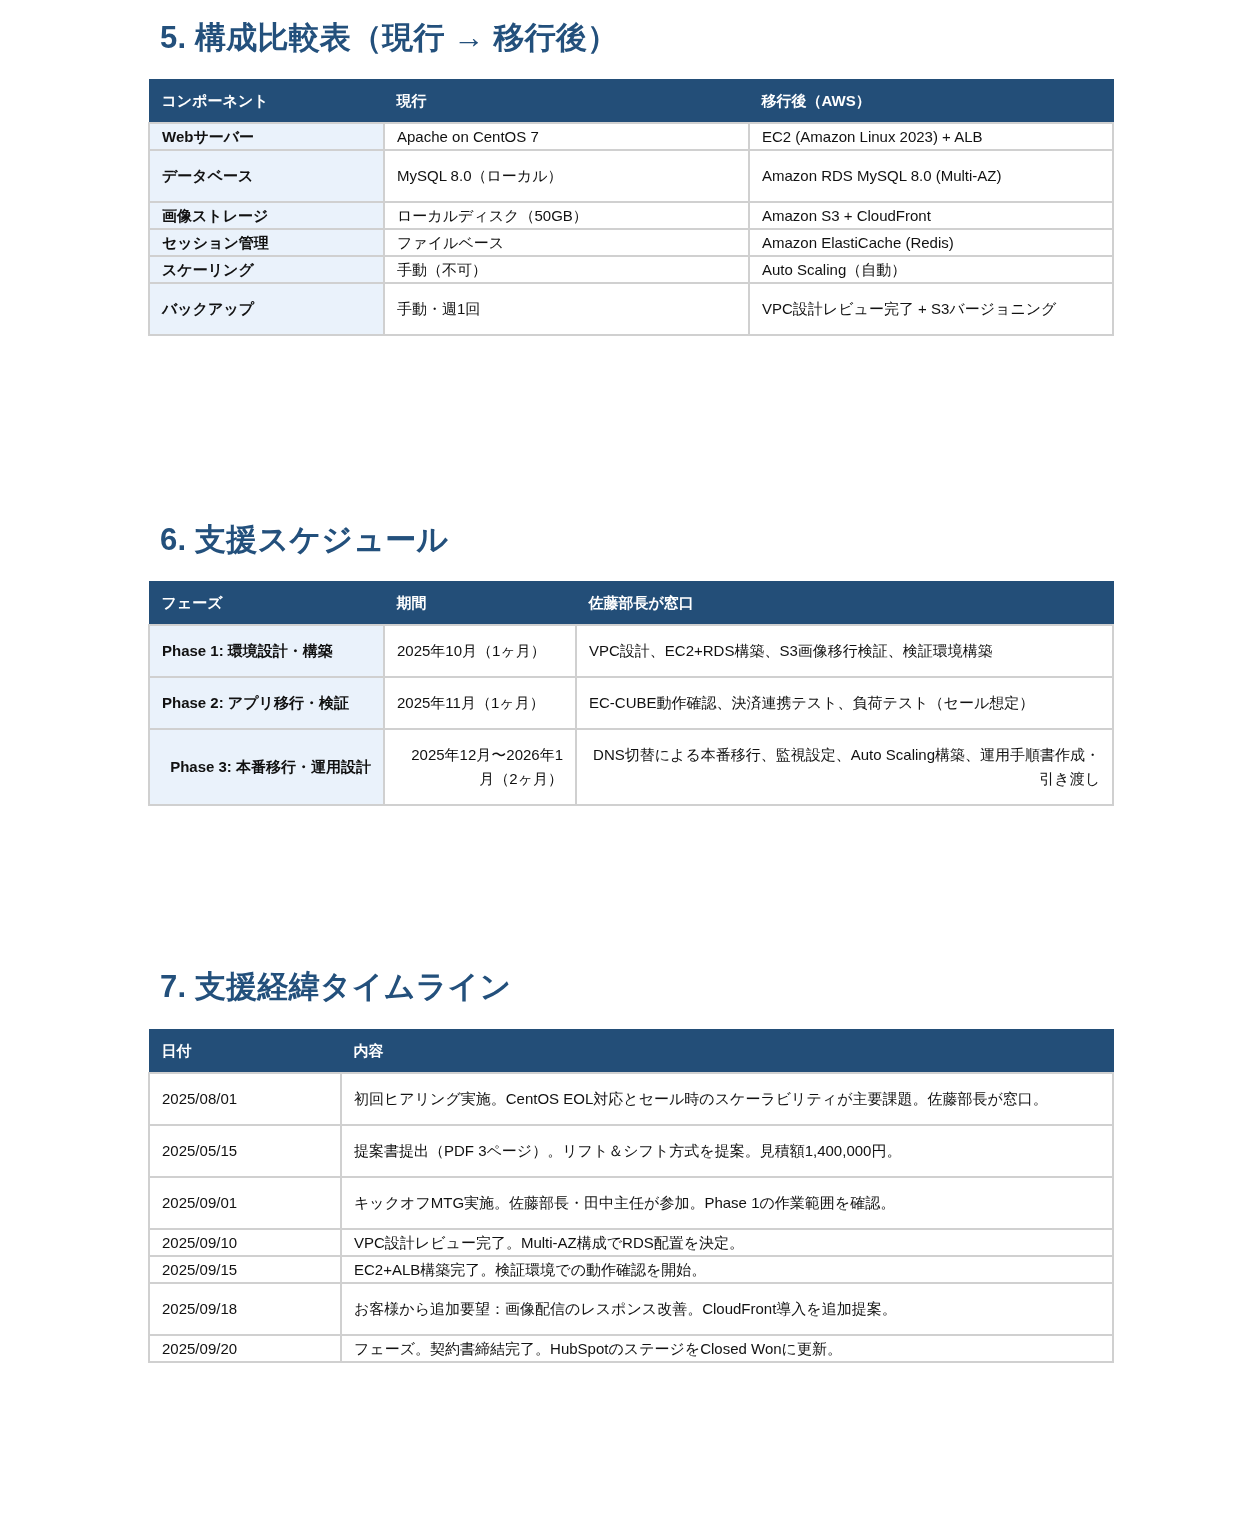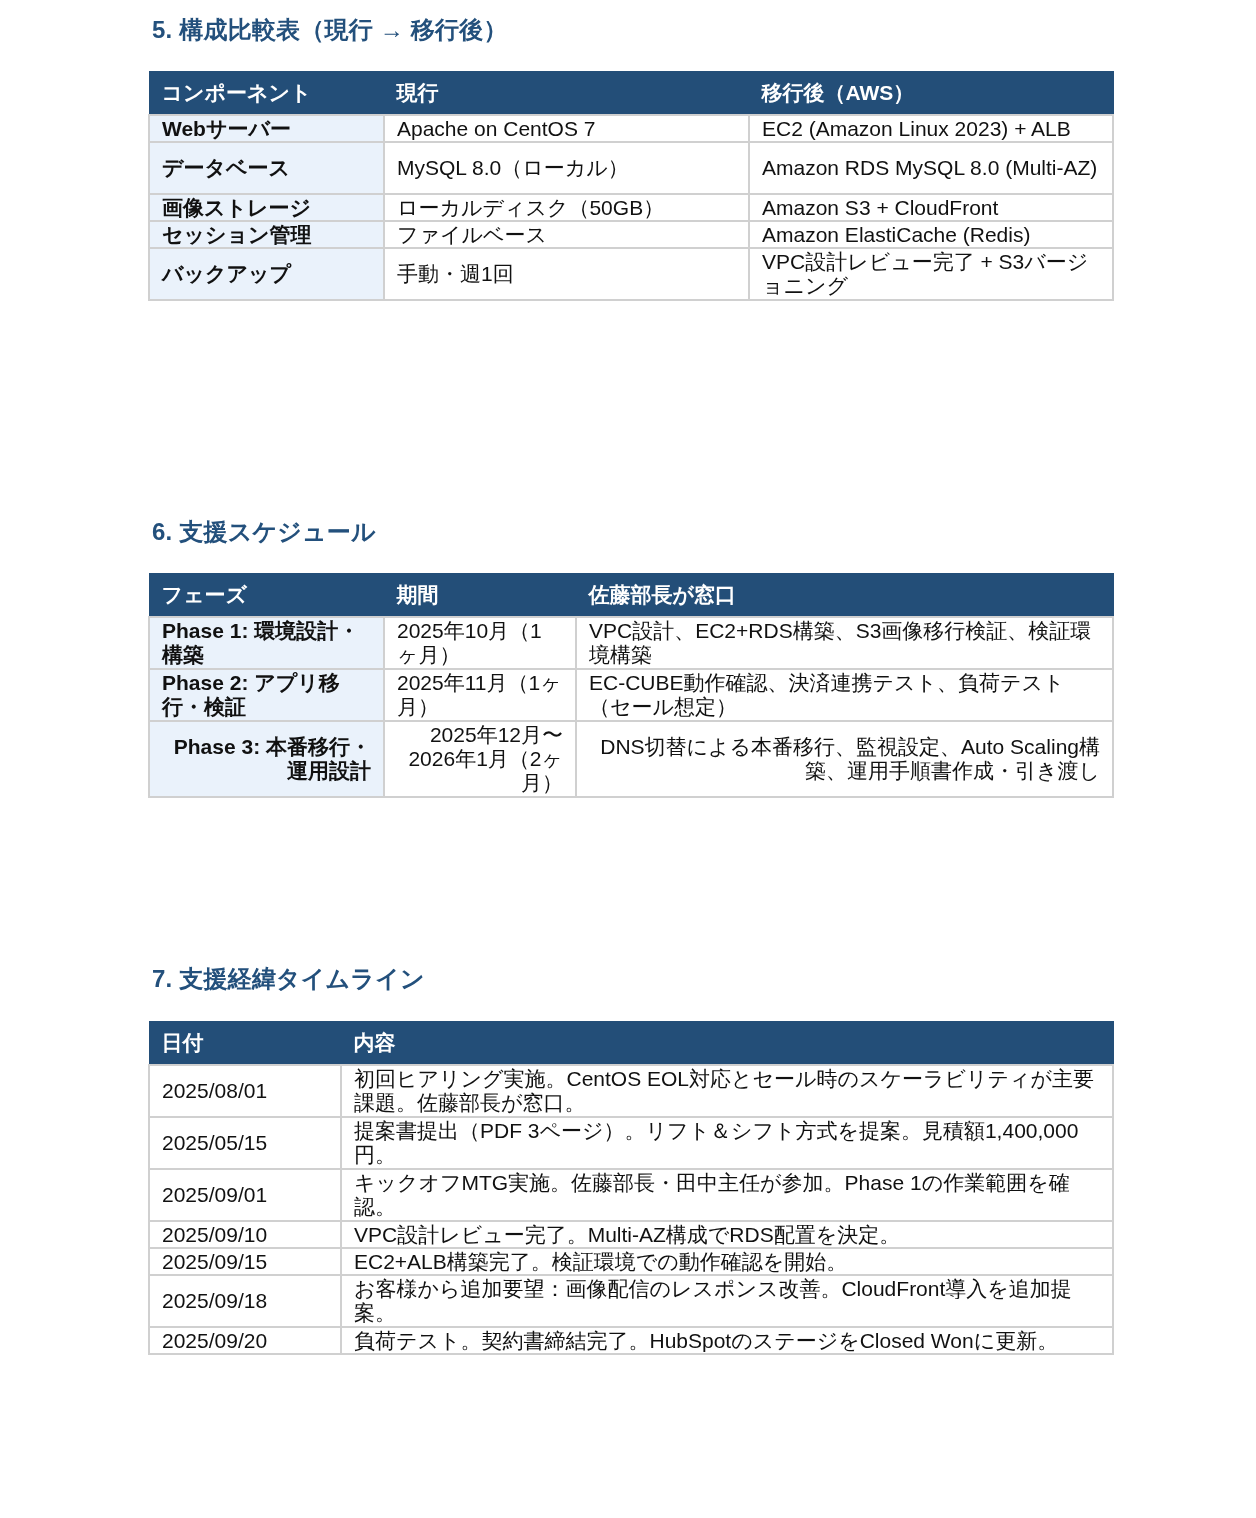--- a/index.html
+++ b/index.html
@@ -3,26 +3,26 @@
 <meta charset="utf-8">
 <style>
   html, body { margin: 0; padding: 0; background: #ffffff; }
   body {
     width: 1256px; height: 1518px; position: relative; overflow: hidden;
     font-family: "Liberation Sans", "DejaVu Sans", sans-serif;
     color: #111111;
   }
   .section { position: absolute; left: 148px; width: 964px; }
   h2 {
-    margin: 4px; font-size: 24px; font-weight: bold; color: #23507c;
+    margin: 12px; font-size: 31px; font-weight: bold; color: #23507c;
     line-height: 40px; letter-spacing: 0.2px;
   }
   table {
     border-collapse: collapse; width: 964px; table-layout: fixed;
-    font-size: 21px; line-height: 24px;
+    font-size: 15px; line-height: 24px;
   }
   th {
     background: #234e78; color: #ffffff; text-align: left; font-weight: bold;
     padding: 0 12px; height: 42px; border: 1px solid #234e78;
   }
   td {
     border: 2px solid #d0d0d0; padding: 0 12px; vertical-align: middle;
     background: #ffffff;
   }
   td.first { background: #eaf2fb; font-weight: bold; }
@@ -70,20 +70,25 @@
       </tr>
       <tr>
         <td class="first">画像ストレージ</td>
         <td>ローカルディスク（50GB）</td>
         <td>Amazon S3 + CloudFront</td>
       </tr>
       <tr>
         <td class="first">セッション管理</td>
         <td>ファイルベース</td>
         <td>Amazon ElastiCache (Redis)</td>
+      </tr>
+      <tr>
+        <td class="first">スケーリング</td>
+        <td>手動（不可）</td>
+        <td>Auto Scaling（自動）</td>
       </tr>
       <tr class="tall">
         <td class="first">バックアップ</td>
         <td>手動・週1回</td>
         <td>VPC設計レビュー完了 + S3バージョニング</td>
       </tr>
     </tbody>
   </table>
 </div>
 
@@ -155,17 +160,17 @@
       <tr>
         <td>2025/09/15</td>
         <td>EC2+ALB構築完了。検証環境での動作確認を開始。</td>
       </tr>
       <tr class="tall">
         <td>2025/09/18</td>
         <td>お客様から追加要望：画像配信のレスポンス改善。CloudFront導入を追加提案。</td>
       </tr>
       <tr>
         <td>2025/09/20</td>
-        <td>負荷テスト。契約書締結完了。HubSpotのステージをClosed Wonに更新。</td>
+        <td>フェーズ。契約書締結完了。HubSpotのステージをClosed Wonに更新。</td>
       </tr>
     </tbody>
   </table>
 </div>
 
 </body></html>

